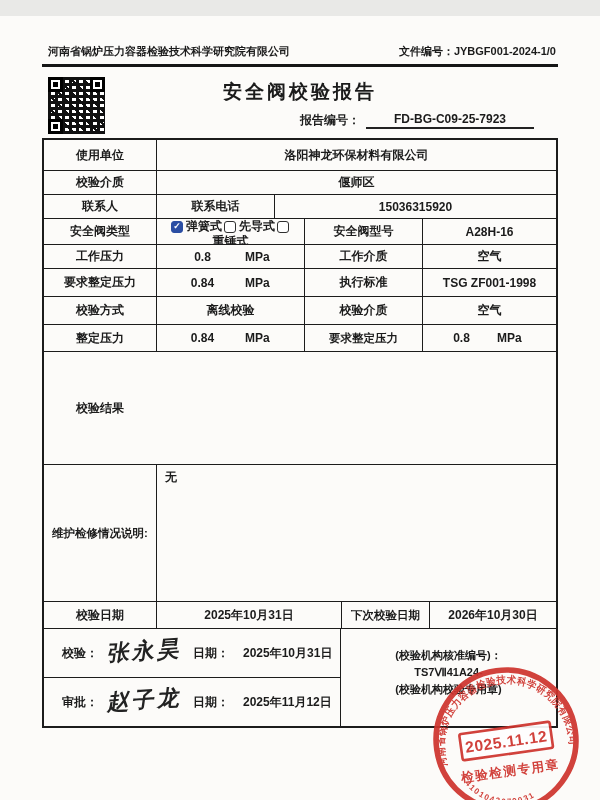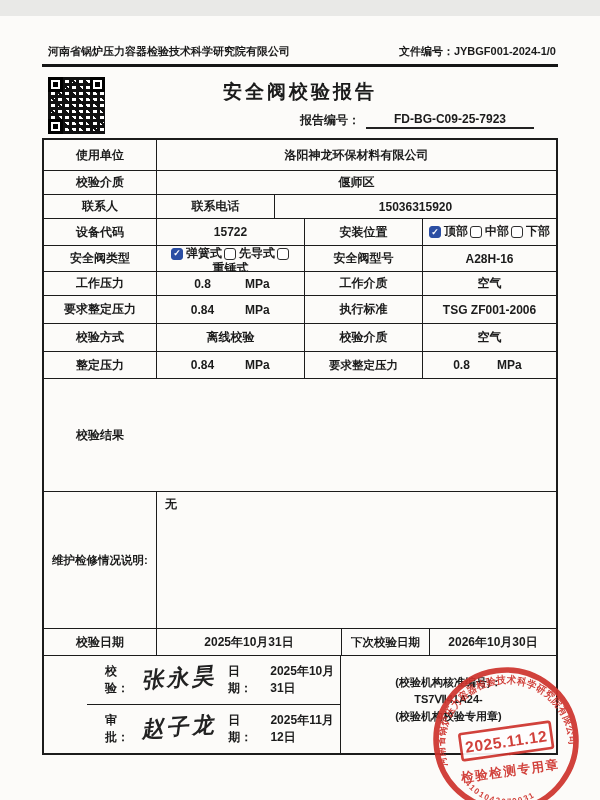--- a/index.html
+++ b/index.html
@@ -44,21 +44,21 @@
   .unitcell .unit { width:56px; text-align:left; }
   .opts { display:flex; align-items:center; justify-content:center; flex-wrap:wrap; gap:1px 2px; line-height:1.15; }
   .cb { width:12px; height:12px; border:1.6px solid #2f2f2f; border-radius:3px; background:#fff;
         display:inline-flex; align-items:center; justify-content:center; margin-right:1px; flex:none; }
   .cb.on { background:#2b4ea3; border-color:#2b4ea3; }
   .cb.on::after { content:"✓"; color:#fff; font-size:9px; line-height:1; font-weight:700; }
   .nowrap { white-space:nowrap; }
   .small-label { font-size:11.5px; }
   
   .sigblock { display:flex; }
-  .sigcol { width:296px; display:flex; flex-direction:column;padding-left:43px; }
+  .sigcol { width:296px; display:flex; flex-direction:column; }
   .sigrow { flex:1; display:flex; align-items:center; padding-left:18px; font-size:12px; }
   .sigrow + .sigrow { border-top:1.5px solid #1c1c1c; }
   .sig-name { font-size:22px; letter-spacing:3px; transform:rotate(-4deg) skewX(-12deg);
               font-family:"DejaVu Serif", serif; margin:0 10px 4px 10px; color:#222; white-space:nowrap; }
   .sig-date { margin-left:14px; }
   .agency { flex:1; border-left:1.5px solid #1c1c1c; display:flex; flex-direction:column;
             align-items:center; justify-content:center; font-size:11px; line-height:1.55;
             text-align:center; padding-bottom:10px; }
   
   .seal { position:absolute; left:430px; top:648px; width:152px; height:152px;
@@ -98,33 +98,20 @@
       <div class="c w1">校验介质</div>
       <div class="c w4">偃师区</div>
     </div>
 
     <div class="r" style="height:24px">
       <div class="c w1">联系人</div>
       <div class="c w3">联系电话</div>
       <div class="c w4">15036315920</div>
     </div>
 
-    <div class="r" style="height:27px">
-      <div class="c w1">设备代码</div>
-      <div class="c w2">15722</div>
-      <div class="c w3">安装位置</div>
-      <div class="c w4 opts nowrap">
-        <span class="cb on"></span>
-          <span>顶部</span>
-        <span class="cb"></span>
-          <span>中部</span>
-        <span class="cb"></span>
-          <span>下部</span>
-      </div>
-    </div>
 
     <div class="r" style="height:26px">
       <div class="c w1">安全阀类型</div>
       <div class="c w2 opts">
         <span class="cb on"></span>
           <span>弹簧式</span>
         <span class="cb"></span>
           <span>先导式</span>
         <span class="cb"></span>
           <span>重锤式</span>
@@ -143,21 +130,21 @@
       <div class="c w4">空气</div>
     </div>
 
     <div class="r" style="height:28px">
       <div class="c w1">要求整定压力</div>
       <div class="c w2 unitcell">
         <span class="num">0.84</span>
         <span class="unit">MPa</span>
       </div>
       <div class="c w3">执行标准</div>
-      <div class="c w4">TSG ZF001-2006</div>
+      <div class="c w4">TSG ZF001-1998</div>
     </div>
 
     <div class="r" style="height:28px">
       <div class="c w1">校验方式</div>
       <div class="c w2">离线校验</div>
       <div class="c w3">校验介质</div>
       <div class="c w4">空气</div>
     </div>
 
     <div class="r" style="height:27px">

